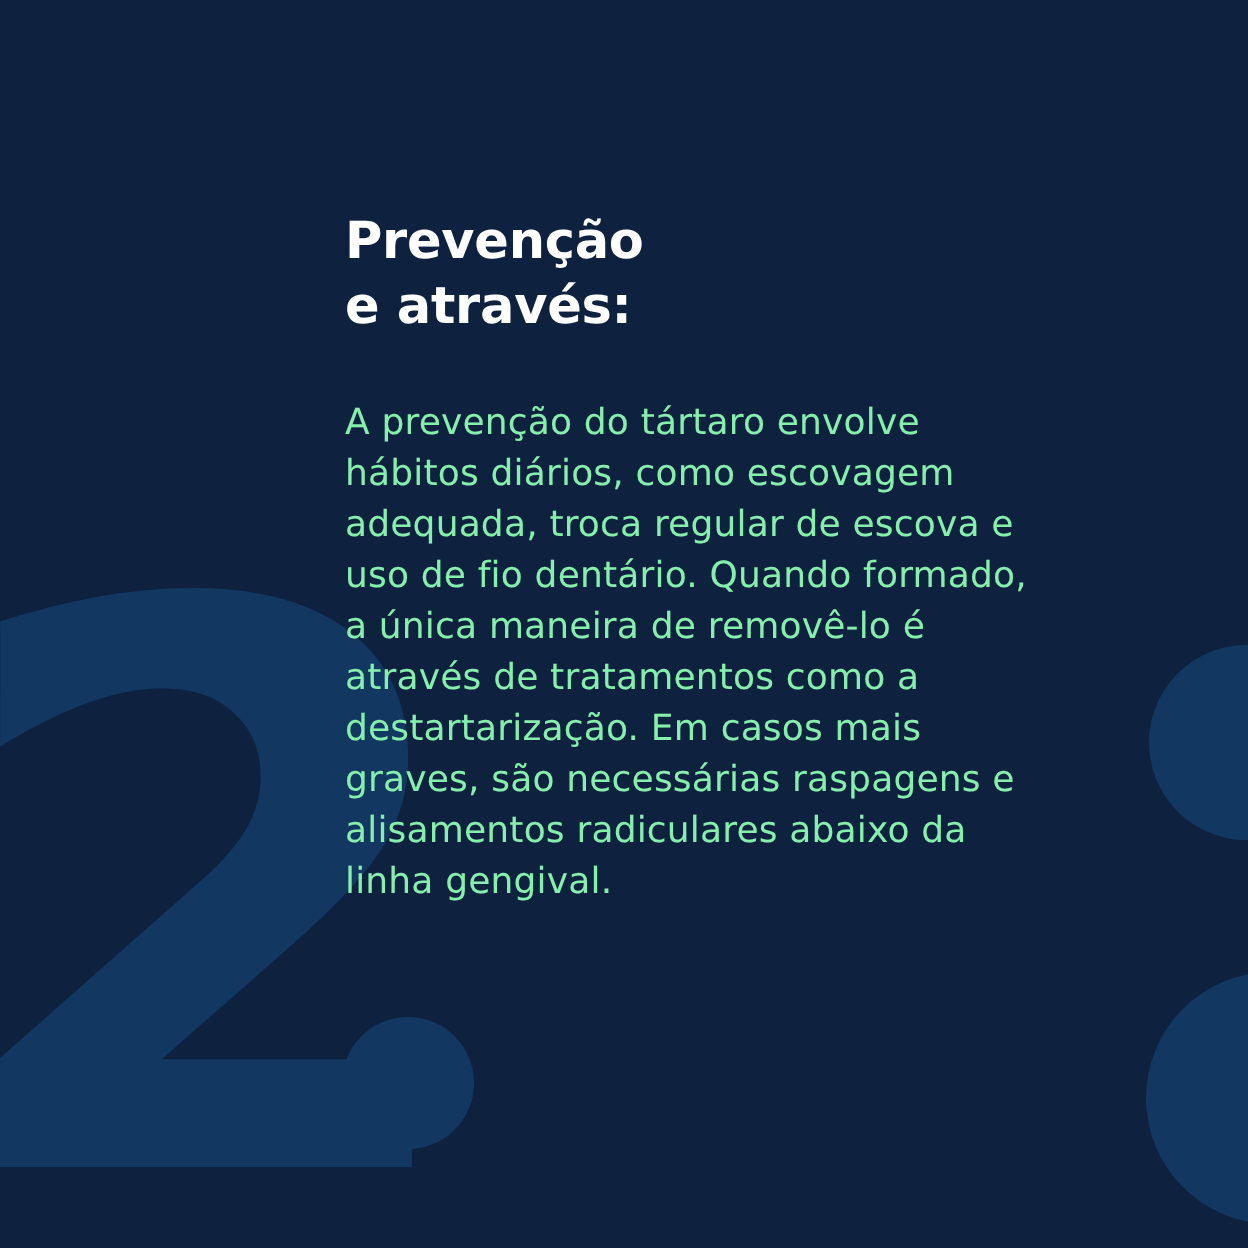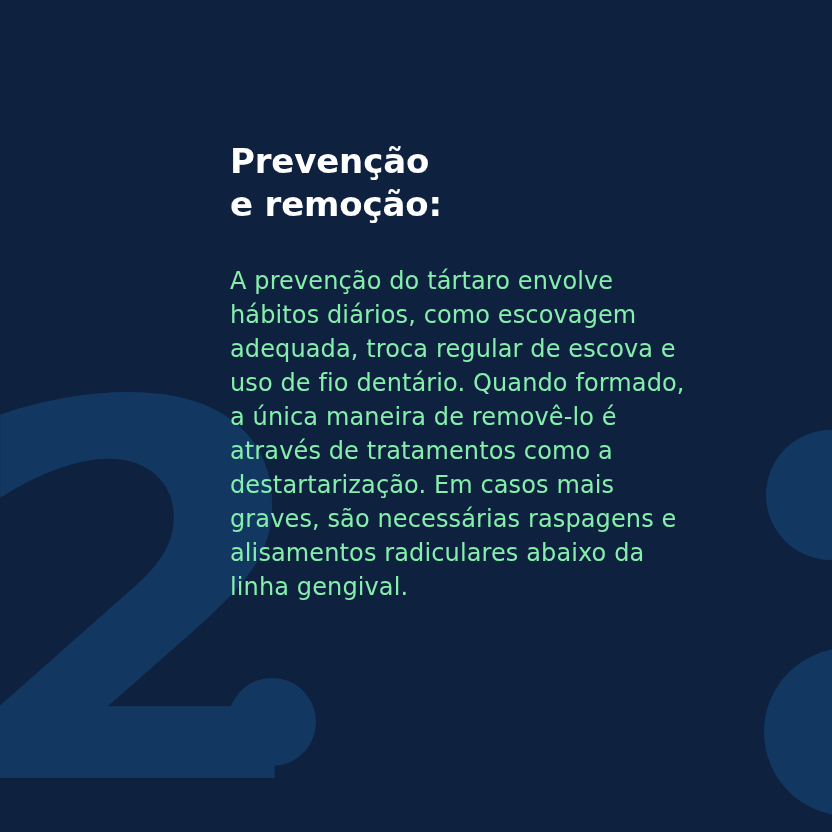--- a/index.html
+++ b/index.html
@@ -96,17 +96,17 @@
 
   <div class="deco-layer">
     <div class="deco-numeral">2</div>
     <div class="deco-circle c1"></div>
     <div class="deco-circle c2"></div>
     <div class="deco-circle c3"></div>
   </div>
 
   <div class="content">
     <h1 class="headline">Prevenção
-e remoção:</h1>
+e através:</h1>
     <p class="body-text">A prevenção do tártaro envolve hábitos diários, como escovagem adequada, troca regular de escova e uso de fio dentário. Quando formado, a única maneira de removê-lo é através de tratamentos como a destartarização. Em casos mais graves, são necessárias raspagens e alisamentos radiculares abaixo da linha gengival.</p>
   </div>
 
 </div>
 
 </body></html>

